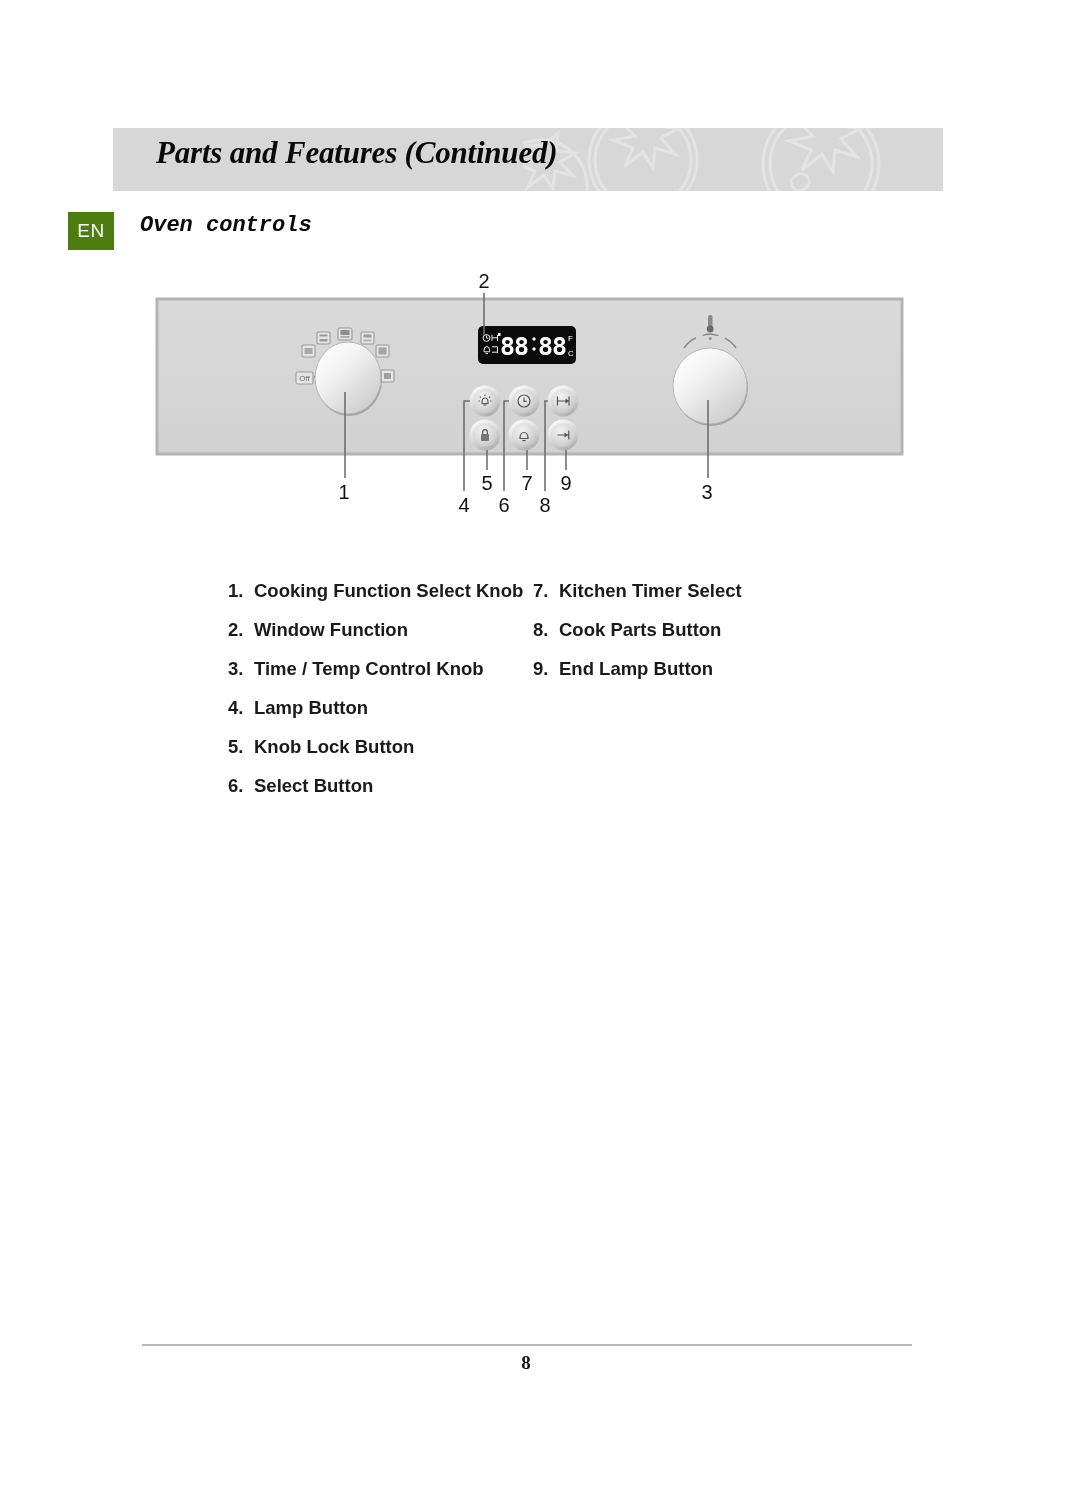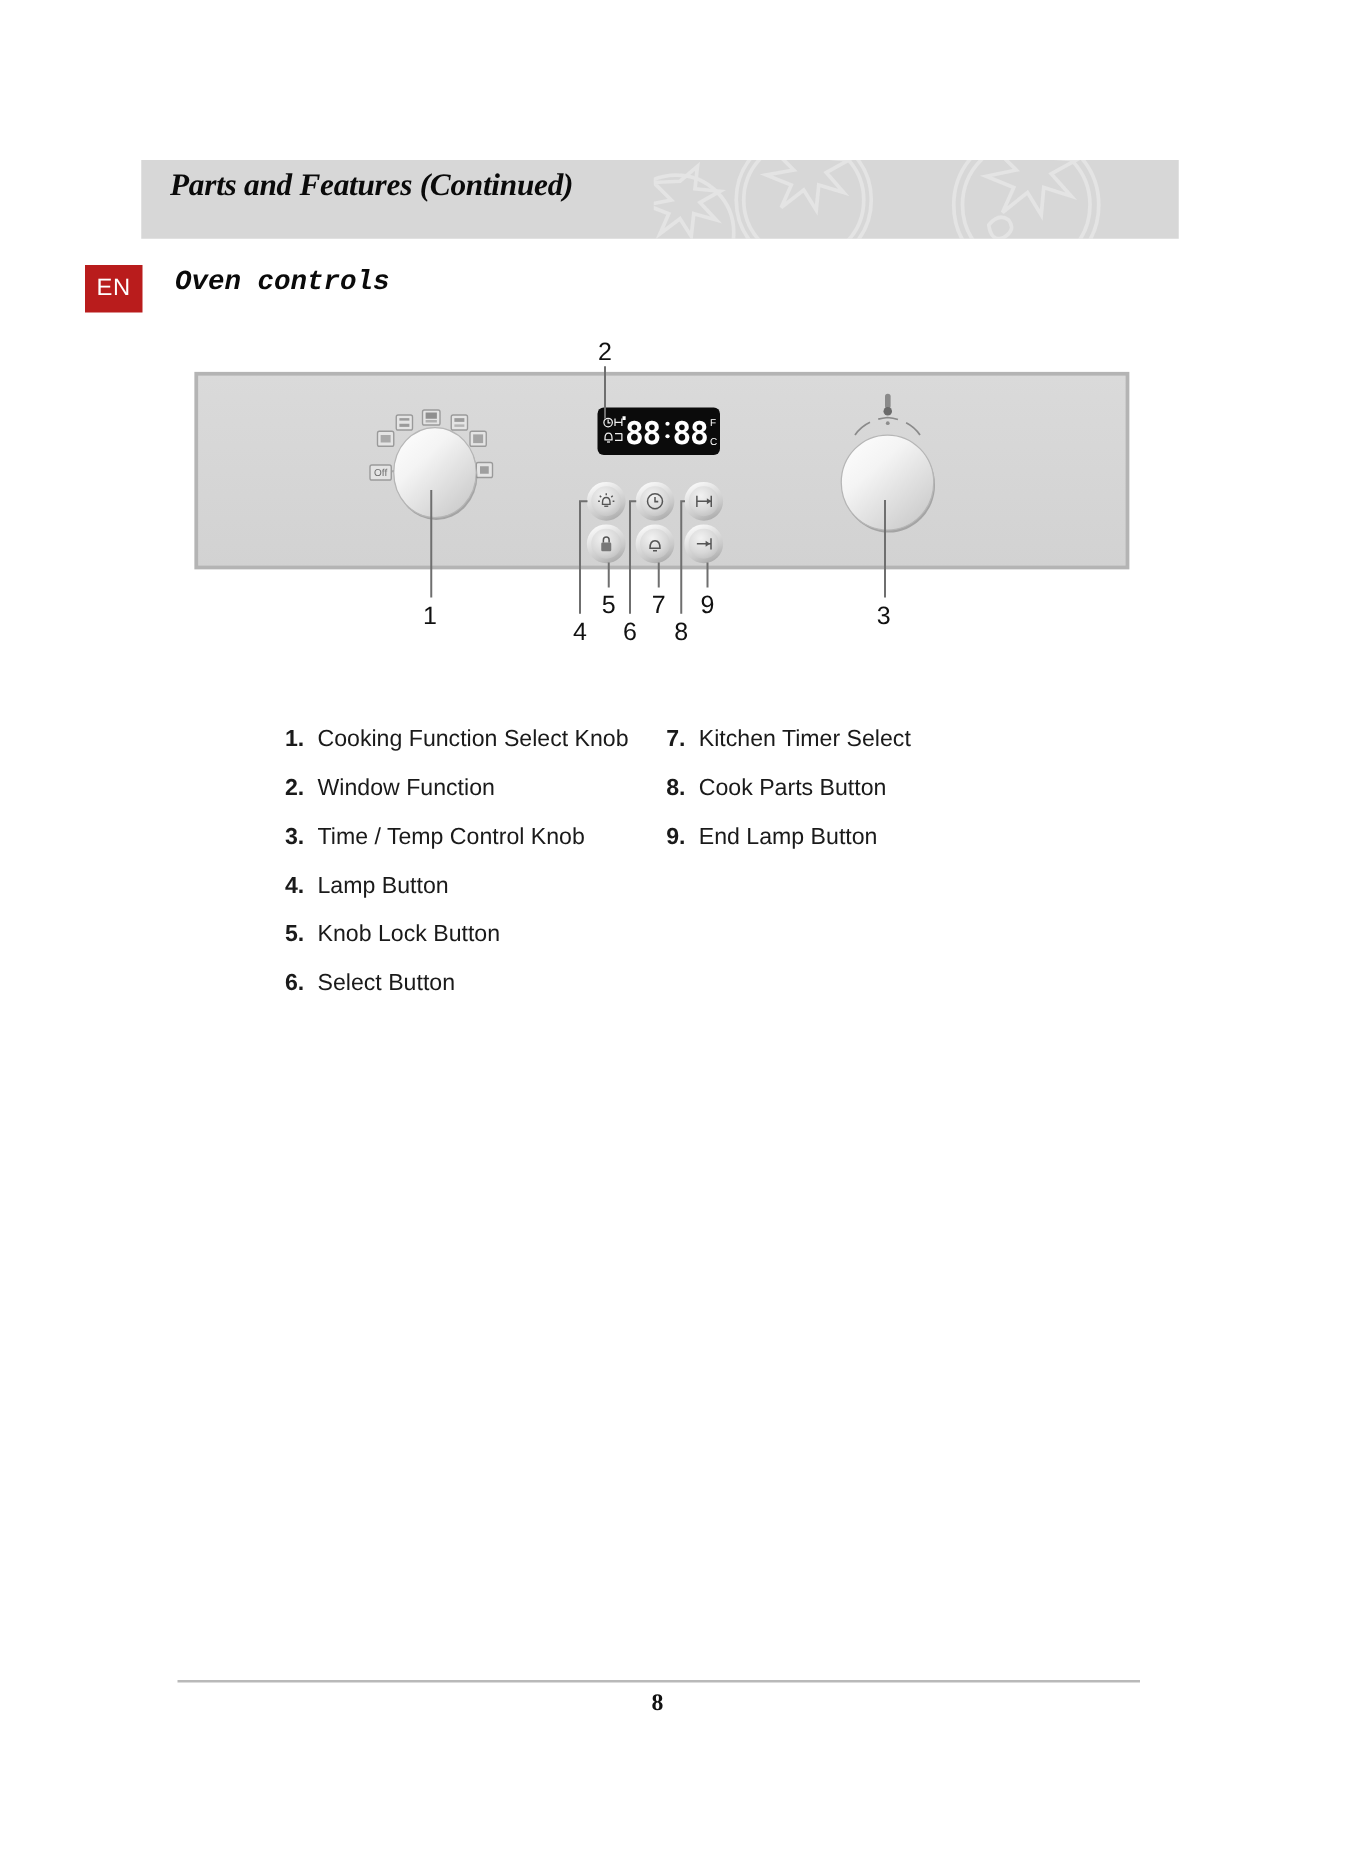--- a/index.html
+++ b/index.html
@@ -29,39 +29,39 @@
     position: absolute;
     right: 0;
     top: -26px;
     width: 420px;
     height: 120px;
     opacity: 0.55;
     pointer-events: none;
   }
   .header-title {
     position: absolute;
-    left: 136px;
+    left: 156px;
     top: 135px;
     font-family: "Liberation Serif", serif;
     font-style: italic;
     font-weight: bold;
-    font-size: 25px;
+    font-size: 31px;
     letter-spacing: -0.2px;
     color: #0a0a0a;
     white-space: nowrap;
   }
 
   
   .en-badge {
     position: absolute;
     left: 68px;
     top: 212px;
     width: 46px;
     height: 38px;
-    background: #b91c1c;
+    background: #4d7c0f;
     color: #ffffff;
     font-family: "Liberation Sans", sans-serif;
     font-size: 19px;
     font-weight: normal;
     display: flex;
     align-items: center;
     justify-content: center;
     letter-spacing: 0.5px;
   }
   .subtitle {
@@ -107,21 +107,21 @@
     font-size: 18.5px;
     color: #1a1a1a;
     white-space: nowrap;
   }
   .legend-num {
     font-weight: bold;
     width: 26px;
     flex: 0 0 26px;
     text-align: left;
   }
-  .legend-label { font-weight: normal; }
+  .legend-label { font-weight: bold; }
 
   
   .footer-rule {
     position: absolute;
     left: 142px;
     top: 1344px;
     width: 770px;
     height: 2px;
     background: #b9b9b9;
   }

